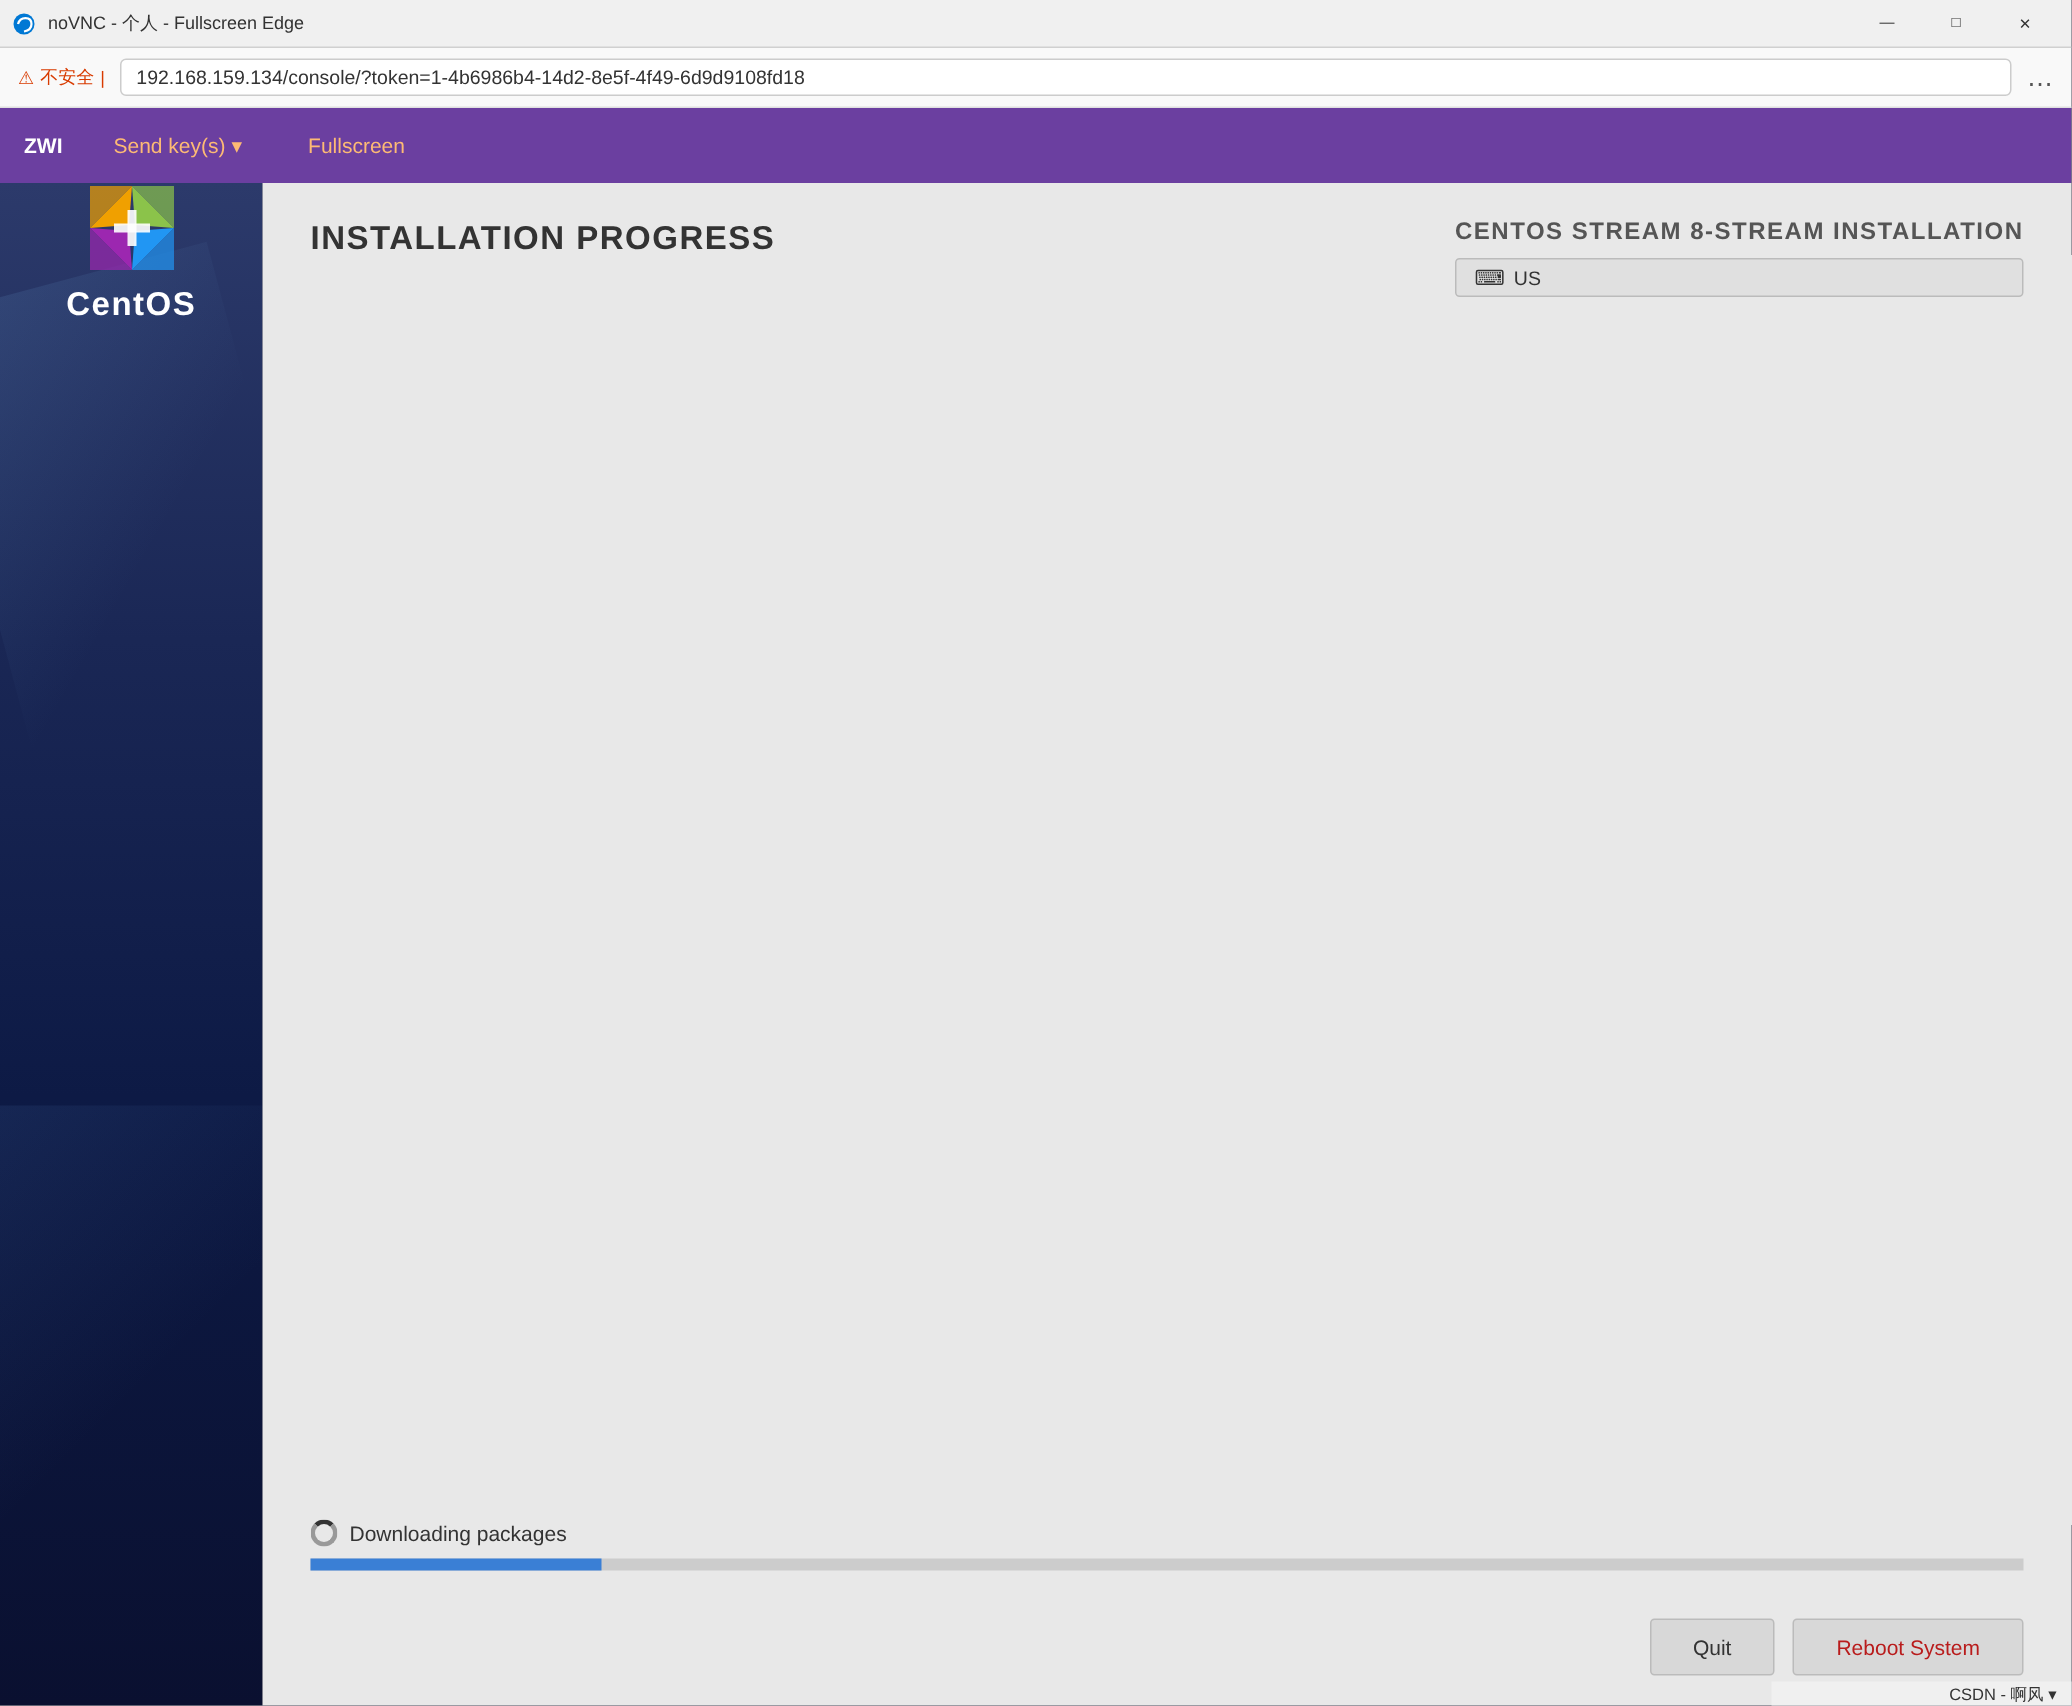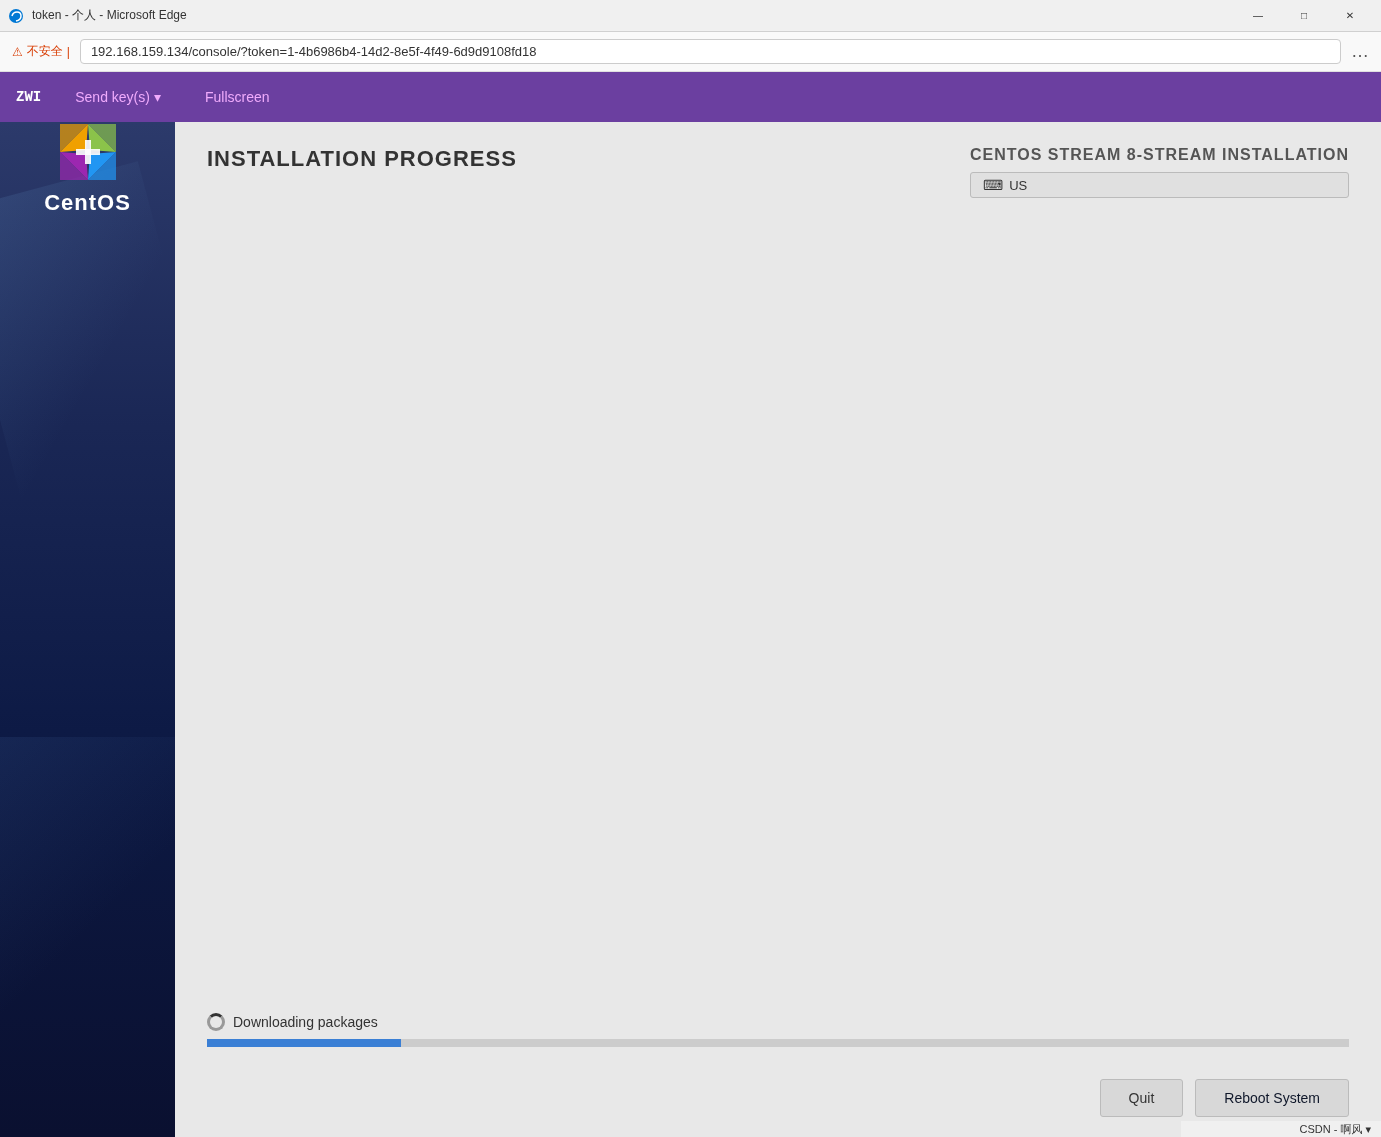--- a/index.html
+++ b/index.html
@@ -94,34 +94,33 @@
     .novnc-toolbar {
       width: 100%;
       height: 50px;
       background: #6b3fa0;
       display: flex;
       align-items: center;
       padding: 0 16px;
       gap: 24px;
     }
     .novnc-btn {
-      color: #f0abfc;
+      color: #fdba74;
       font-size: 14px;
       cursor: pointer;
       padding: 6px 10px;
       border-radius: 3px;
       display: flex;
       align-items: center;
       gap: 4px;
     }
     .novnc-title {
       color: white;
       font-size: 14px;
       font-weight: bold;
-      font-family: Liberation Mono, monospace;
     }
 
     
     .main-area {
       width: 100%;
       height: calc(1137px - 32px - 40px - 50px);
       display: flex;
     }
 
     
@@ -270,21 +269,21 @@
     .footer-btn {
       padding: 10px 28px;
       font-size: 14px;
       background: #d8d8d8;
       border: 1px solid #bbb;
       border-radius: 3px;
       cursor: pointer;
       color: #333;
     }
     .footer-btn.disabled {
-      color: #0f172a;
+      color: #b91c1c;
       cursor: default;
     }
 
     
     .taskbar {
       position: absolute;
       bottom: 0;
       right: 0;
       width: 200px;
       height: 16px;
@@ -301,21 +300,21 @@
 <body>
 
 <div class="title-bar">
   <div class="title-bar-left">
     <div class="title-bar-icon">
       <svg width="16" height="16" viewBox="0 0 16 16">
         <circle cx="8" cy="8" r="7" fill="#0078d4"></circle>
         <path d="M4 8 Q5 4 9 4 Q13 4 13 8 Q13 12 8 13" fill="none" stroke="white" stroke-width="1.5"></path>
       </svg>
     </div>
-    <span class="title-bar-title">token - 个人 - Microsoft Edge</span>
+    <span class="title-bar-title">noVNC - 个人 - Fullscreen Edge</span>
   </div>
   <div class="title-bar-controls">
     <button class="title-bar-btn">—</button>
     <button class="title-bar-btn">□</button>
     <button class="title-bar-btn close">✕</button>
   </div>
 </div>
 
 <div class="address-bar">
   <div class="address-warning">

